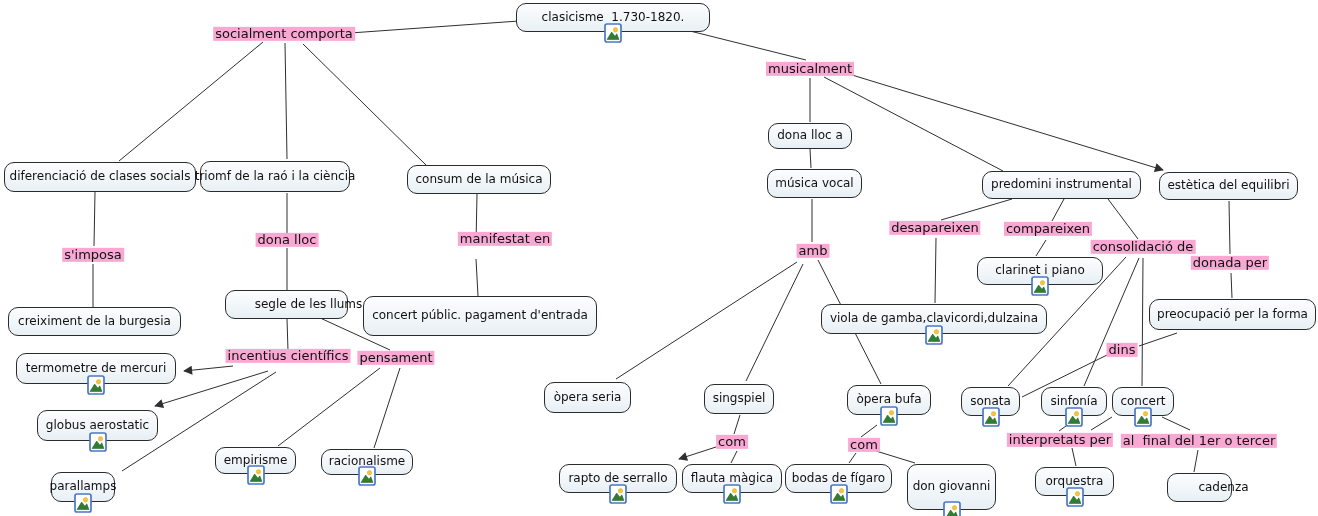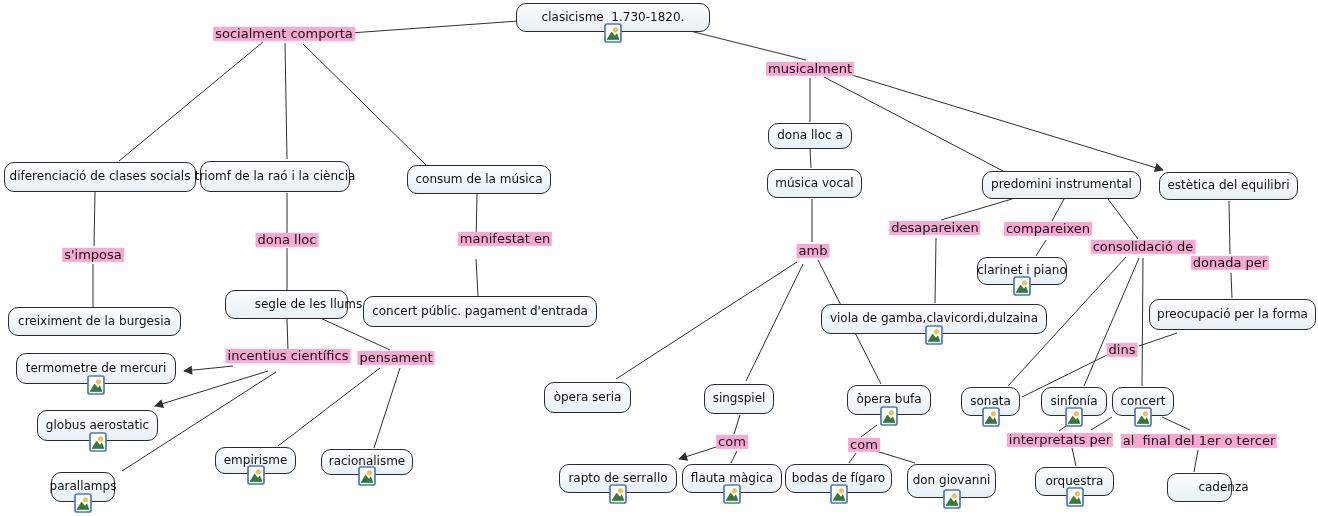--- a/index.html
+++ b/index.html
@@ -88,21 +88,21 @@
     <div class="node" style="left: 516px; top: 3px; width: 194px; height: 29px;"><span>clasicisme  1.730-1820.</span><span class="res-icon"><svg viewBox="0 0 18 20" width="18" height="20">
           <rect x="1" y="1" width="16" height="18" rx="2" fill="#ffffff" stroke="#4a78c8" stroke-width="1.7"></rect>
           <circle cx="11.5" cy="6.8" r="2.2" fill="#f5c63a" stroke="#d9a420" stroke-width="0.5"></circle>
           <polygon points="3,16.5 7.6,9 11,13.2 12.8,10.8 15,16.5" fill="#2e7d32" stroke="#1b5e20" stroke-width="0.5"></polygon>
         </svg></span></div>
     <div class="node" style="left: 4px; top: 162px; width: 192px; height: 30px;"><span>diferenciació de clases socials</span></div>
     <div class="node" style="left: 200px; top: 161px; width: 150px; height: 31px;"><span>triomf de la raó i la ciència</span></div>
     <div class="node" style="left: 407px; top: 165px; width: 144px; height: 29px;"><span>consum de la música</span></div>
     <div class="node" style="left: 8px; top: 307px; width: 173px; height: 29px;"><span>creiximent de la burgesia</span></div>
     <div class="node" style="left: 225px; top: 290px; width: 123px; height: 29px; padding-left: 44px;"><span>segle de les llums</span></div>
-    <div class="node" style="left: 363px; top: 296px; width: 234px; height: 31px;"><span>concert públic. pagament d'entrada</span></div>
+    <div class="node" style="left: 363px; top: 296px; width: 234px; height: 40px;"><span>concert públic. pagament d'entrada</span></div>
     <div class="node" style="left: 16px; top: 353px; width: 160px; height: 31px;"><span>termometre de mercuri</span><span class="res-icon"><svg viewBox="0 0 18 20" width="18" height="20">
           <rect x="1" y="1" width="16" height="18" rx="2" fill="#ffffff" stroke="#4a78c8" stroke-width="1.7"></rect>
           <circle cx="11.5" cy="6.8" r="2.2" fill="#f5c63a" stroke="#d9a420" stroke-width="0.5"></circle>
           <polygon points="3,16.5 7.6,9 11,13.2 12.8,10.8 15,16.5" fill="#2e7d32" stroke="#1b5e20" stroke-width="0.5"></polygon>
         </svg></span></div>
     <div class="node" style="left: 37px; top: 410px; width: 121px; height: 31px;"><span>globus aerostatic</span><span class="res-icon"><svg viewBox="0 0 18 20" width="18" height="20">
           <rect x="1" y="1" width="16" height="18" rx="2" fill="#ffffff" stroke="#4a78c8" stroke-width="1.7"></rect>
           <circle cx="11.5" cy="6.8" r="2.2" fill="#f5c63a" stroke="#d9a420" stroke-width="0.5"></circle>
           <polygon points="3,16.5 7.6,9 11,13.2 12.8,10.8 15,16.5" fill="#2e7d32" stroke="#1b5e20" stroke-width="0.5"></polygon>
         </svg></span></div>
@@ -118,21 +118,21 @@
         </svg></span></div>
     <div class="node" style="left: 321px; top: 449px; width: 92px; height: 26px;"><span>racionalisme</span><span class="res-icon"><svg viewBox="0 0 18 20" width="18" height="20">
           <rect x="1" y="1" width="16" height="18" rx="2" fill="#ffffff" stroke="#4a78c8" stroke-width="1.7"></rect>
           <circle cx="11.5" cy="6.8" r="2.2" fill="#f5c63a" stroke="#d9a420" stroke-width="0.5"></circle>
           <polygon points="3,16.5 7.6,9 11,13.2 12.8,10.8 15,16.5" fill="#2e7d32" stroke="#1b5e20" stroke-width="0.5"></polygon>
         </svg></span></div>
     <div class="node" style="left: 768px; top: 123px; width: 84px; height: 26px;"><span>dona lloc a</span></div>
     <div class="node" style="left: 767px; top: 169px; width: 95px; height: 29px;"><span>música vocal</span></div>
     <div class="node" style="left: 982px; top: 171px; width: 159px; height: 28px;"><span>predomini instrumental</span></div>
     <div class="node" style="left: 1159px; top: 172px; width: 139px; height: 28px;"><span>estètica del equilibri</span></div>
-    <div class="node" style="left: 977px; top: 257px; width: 90px; height: 28px;"><span>clarinet i piano</span><span class="res-icon"><svg viewBox="0 0 18 20" width="18" height="20">
+    <div class="node" style="left: 977px; top: 257px; width: 126px; height: 28px;"><span>clarinet i piano</span><span class="res-icon"><svg viewBox="0 0 18 20" width="18" height="20">
           <rect x="1" y="1" width="16" height="18" rx="2" fill="#ffffff" stroke="#4a78c8" stroke-width="1.7"></rect>
           <circle cx="11.5" cy="6.8" r="2.2" fill="#f5c63a" stroke="#d9a420" stroke-width="0.5"></circle>
           <polygon points="3,16.5 7.6,9 11,13.2 12.8,10.8 15,16.5" fill="#2e7d32" stroke="#1b5e20" stroke-width="0.5"></polygon>
         </svg></span></div>
     <div class="node" style="left: 1149px; top: 299px; width: 167px; height: 31px;"><span>preocupació per la forma</span></div>
     <div class="node" style="left: 821px; top: 304px; width: 226px; height: 30px;"><span>viola de gamba,clavicordi,dulzaina</span><span class="res-icon"><svg viewBox="0 0 18 20" width="18" height="20">
           <rect x="1" y="1" width="16" height="18" rx="2" fill="#ffffff" stroke="#4a78c8" stroke-width="1.7"></rect>
           <circle cx="11.5" cy="6.8" r="2.2" fill="#f5c63a" stroke="#d9a420" stroke-width="0.5"></circle>
           <polygon points="3,16.5 7.6,9 11,13.2 12.8,10.8 15,16.5" fill="#2e7d32" stroke="#1b5e20" stroke-width="0.5"></polygon>
         </svg></span></div>
@@ -166,21 +166,21 @@
     <div class="node" style="left: 682px; top: 464px; width: 100px; height: 29px;"><span>flauta màgica</span><span class="res-icon"><svg viewBox="0 0 18 20" width="18" height="20">
           <rect x="1" y="1" width="16" height="18" rx="2" fill="#ffffff" stroke="#4a78c8" stroke-width="1.7"></rect>
           <circle cx="11.5" cy="6.8" r="2.2" fill="#f5c63a" stroke="#d9a420" stroke-width="0.5"></circle>
           <polygon points="3,16.5 7.6,9 11,13.2 12.8,10.8 15,16.5" fill="#2e7d32" stroke="#1b5e20" stroke-width="0.5"></polygon>
         </svg></span></div>
     <div class="node" style="left: 785px; top: 464px; width: 107px; height: 29px;"><span>bodas de fígaro</span><span class="res-icon"><svg viewBox="0 0 18 20" width="18" height="20">
           <rect x="1" y="1" width="16" height="18" rx="2" fill="#ffffff" stroke="#4a78c8" stroke-width="1.7"></rect>
           <circle cx="11.5" cy="6.8" r="2.2" fill="#f5c63a" stroke="#d9a420" stroke-width="0.5"></circle>
           <polygon points="3,16.5 7.6,9 11,13.2 12.8,10.8 15,16.5" fill="#2e7d32" stroke="#1b5e20" stroke-width="0.5"></polygon>
         </svg></span></div>
-    <div class="node" style="left: 907px; top: 464px; width: 89px; height: 34px;"><span>don giovanni</span><span class="res-icon"><svg viewBox="0 0 18 20" width="18" height="20">
+    <div class="node" style="left: 907px; top: 464px; width: 89px; height: 46px;"><span>don giovanni</span><span class="res-icon"><svg viewBox="0 0 18 20" width="18" height="20">
           <rect x="1" y="1" width="16" height="18" rx="2" fill="#ffffff" stroke="#4a78c8" stroke-width="1.7"></rect>
           <circle cx="11.5" cy="6.8" r="2.2" fill="#f5c63a" stroke="#d9a420" stroke-width="0.5"></circle>
           <polygon points="3,16.5 7.6,9 11,13.2 12.8,10.8 15,16.5" fill="#2e7d32" stroke="#1b5e20" stroke-width="0.5"></polygon>
         </svg></span></div>
     <div class="node" style="left: 1035px; top: 467px; width: 79px; height: 29px;"><span>orquestra</span><span class="res-icon"><svg viewBox="0 0 18 20" width="18" height="20">
           <rect x="1" y="1" width="16" height="18" rx="2" fill="#ffffff" stroke="#4a78c8" stroke-width="1.7"></rect>
           <circle cx="11.5" cy="6.8" r="2.2" fill="#f5c63a" stroke="#d9a420" stroke-width="0.5"></circle>
           <polygon points="3,16.5 7.6,9 11,13.2 12.8,10.8 15,16.5" fill="#2e7d32" stroke="#1b5e20" stroke-width="0.5"></polygon>
         </svg></span></div>
     <div class="node" style="left: 1167px; top: 473px; width: 65px; height: 29px; padding-left: 48px;"><span>cadenza</span></div>

